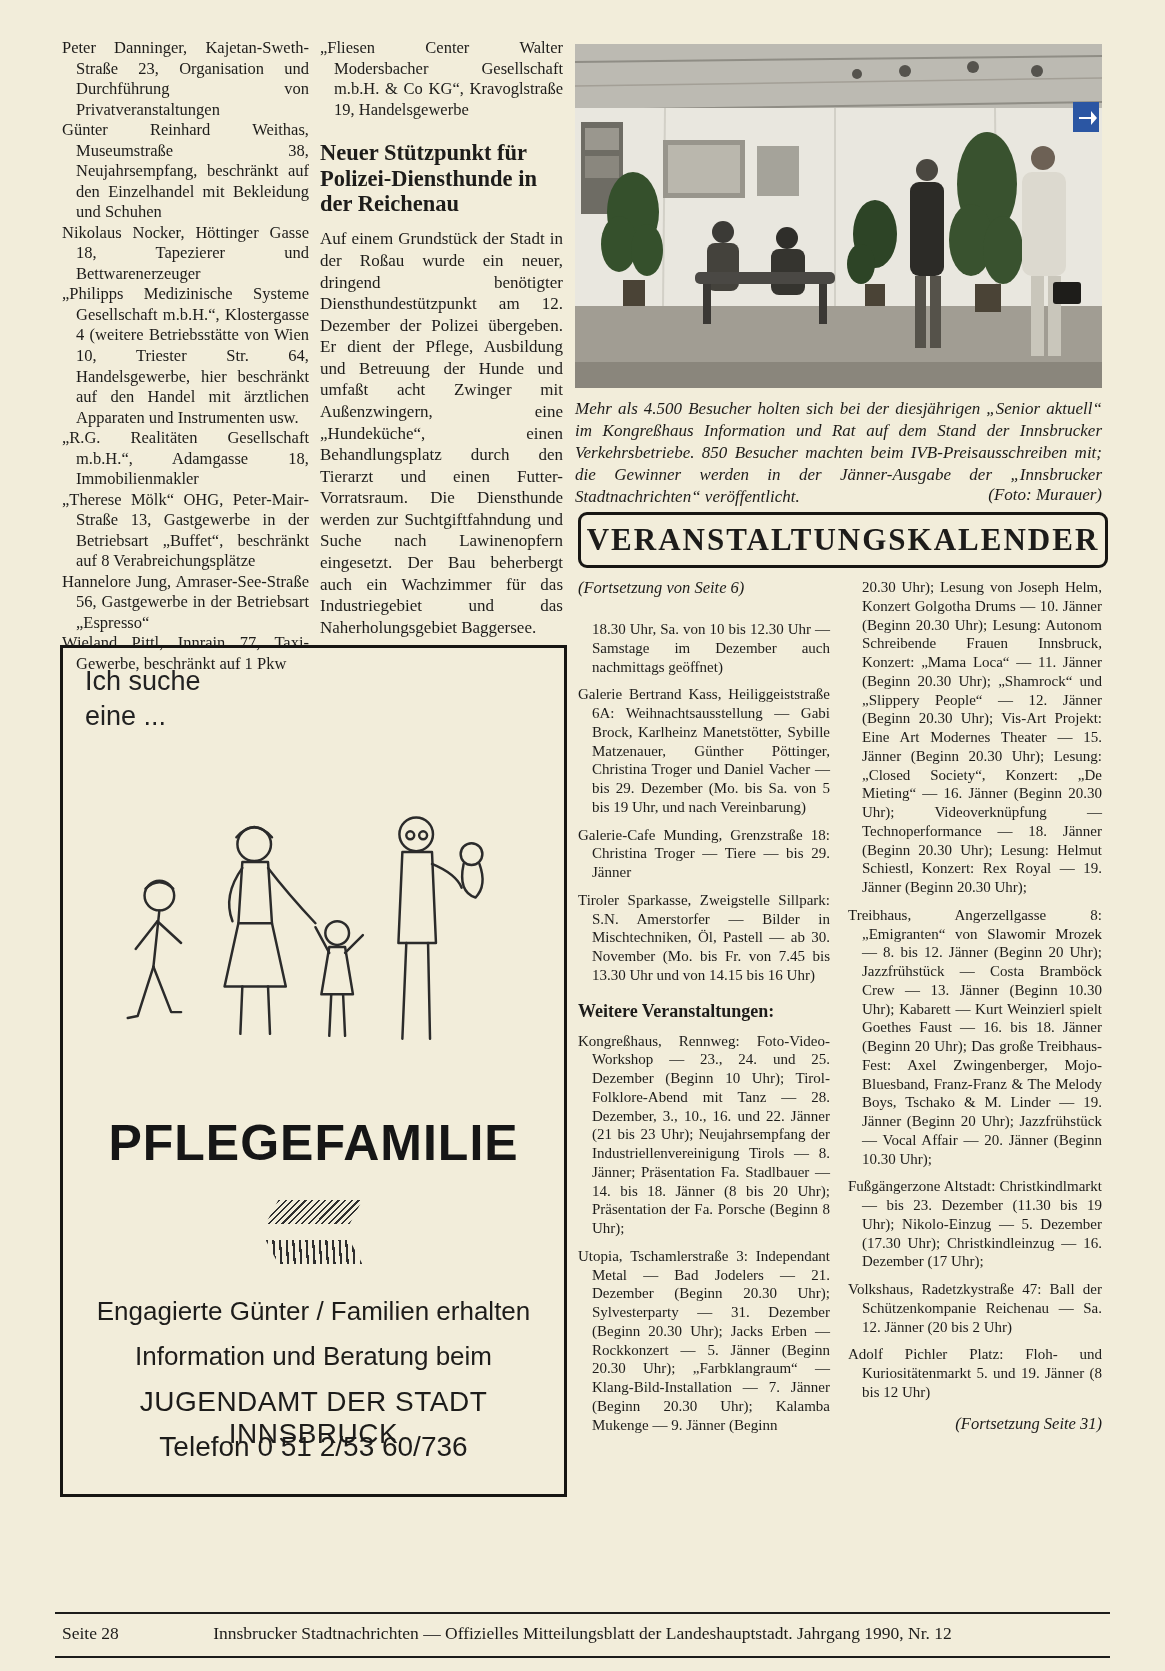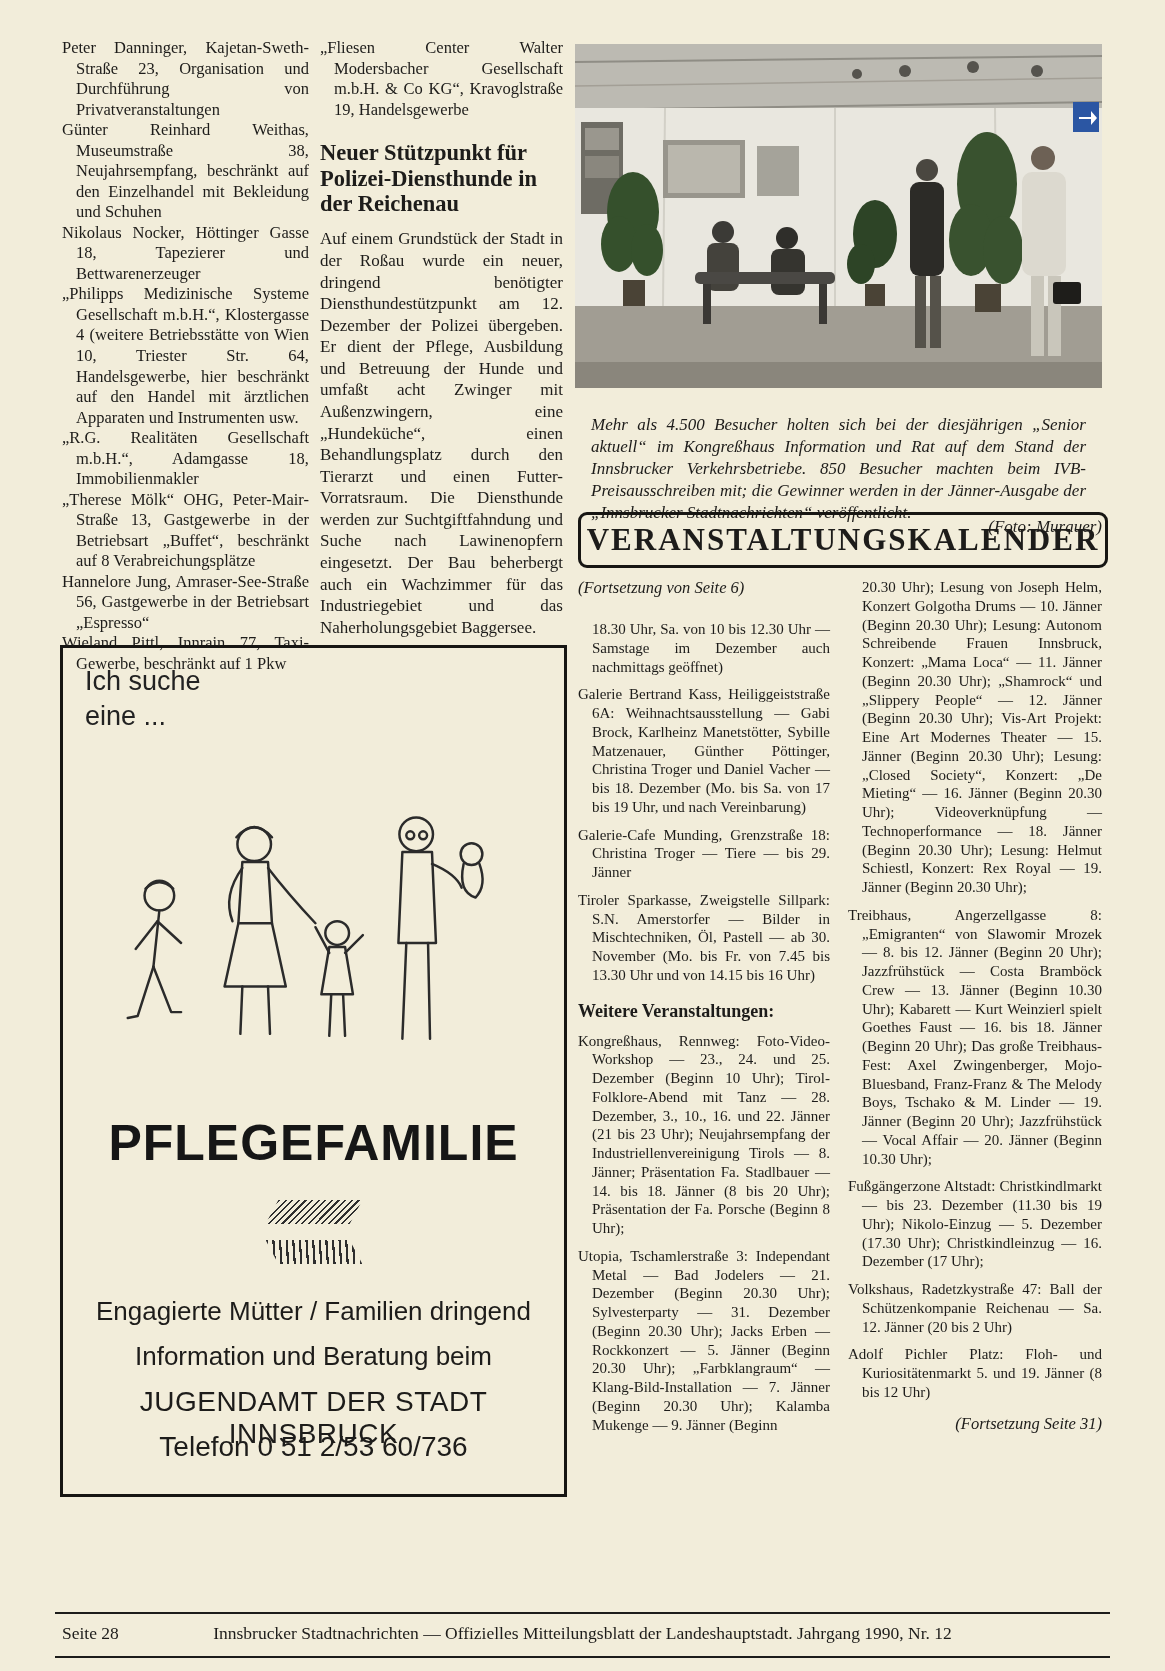--- a/index.html
+++ b/index.html
@@ -12,21 +12,21 @@
   .col2{left:320px;top:38px;width:243px}
   .entry{font-size:16.5px;line-height:1.245;text-align:justify;margin:0}
   .hang{text-indent:-14px;padding-left:14px}
 
   .article-title{font-size:22.5px;line-height:1.13;font-weight:700;margin:20px 0 12px 0}
   .article-body{font-size:17px;line-height:1.27;text-align:justify;margin:0}
 
   
   .photo{left:575px;top:44px;width:527px;height:344px;margin:0;overflow:hidden;background:#d8d6cd}
   .caption{left:575px;top:398px;width:527px;font-style:italic;font-size:17px;line-height:1.3}
-  .caption-text{text-align:justify;margin:16px}
+  .caption-text{text-align:justify;margin:0}
   .credit{position:absolute;right:0;bottom:2px;white-space:nowrap}
 
   
   .kal-box{left:578px;top:512px;width:524px;height:50px;border:3px solid #171613;border-radius:9px;
            display:flex;align-items:center;justify-content:center;
            font-weight:700;font-size:31px;letter-spacing:2px}
   .kal-left{left:578px;top:578px;width:252px}
   .kal-right{left:848px;top:578px;width:254px}
   .kal-note{font-style:italic;font-size:16.5px;margin:0 0 22px 0}
   .kentry{font-size:15px;line-height:1.25;text-align:justify;margin:0 0 9px 0}
@@ -160,21 +160,21 @@
   <span class="credit">(Foto: Murauer)</span>
 </div>
 
 <div class="abs kal-box">
   <span>VERANSTALTUNGSKALENDER</span>
 </div>
 
 <section class="abs kal-left">
   <p class="kal-note">(Fortsetzung von Seite 6)</p>
   <p class="kentry cont">18.30 Uhr, Sa. von 10 bis 12.30 Uhr — Samstage im Dezember auch nachmittags geöffnet)</p>
-  <p class="kentry hang">Galerie Bertrand Kass, Heiliggeiststraße 6A: Weihnachtsausstellung — Gabi Brock, Karlheinz Manetstötter, Sybille Matzenauer, Günther Pöttinger, Christina Troger und Daniel Vacher — bis 18. Dezember (Mo. bis Sa. von 17 bis 19 Uhr, und nach Vereinbarung)</p>
+  <p class="kentry hang">Galerie Bertrand Kass, Heiliggeiststraße 6A: Weihnachtsausstellung — Gabi Brock, Karlheinz Manetstötter, Sybille Matzenauer, Günther Pöttinger, Christina Troger und Daniel Vacher — bis 29. Dezember (Mo. bis Sa. von 5 bis 19 Uhr, und nach Vereinbarung)</p>
   <p class="kentry hang">Galerie-Cafe Munding, Grenzstraße 18: Christina Troger — Tiere — bis 29. Jänner</p>
   <p class="kentry hang">Tiroler Sparkasse, Zweigstelle Sillpark: S.N. Amerstorfer — Bilder in Mischtechniken, Öl, Pastell — ab 30. November (Mo. bis Fr. von 7.45 bis 13.30 Uhr und von 14.15 bis 16 Uhr)</p>
   <h3 class="kal-sub">Weitere Veranstaltungen:</h3>
   <p class="kentry hang">Kongreßhaus, Rennweg: Foto-Video-Workshop — 23., 24. und 25. Dezember (Beginn 10 Uhr); Tirol-Folklore-Abend mit Tanz — 28. Dezember, 3., 10., 16. und 22. Jänner (21 bis 23 Uhr); Neujahrsempfang der Industriellenvereinigung Tirols — 8. Jänner; Präsentation Fa. Stadlbauer — 14. bis 18. Jänner (8 bis 20 Uhr); Präsentation der Fa. Porsche (Beginn 8 Uhr);</p>
   <p class="kentry hang">Utopia, Tschamlerstraße 3: Independant Metal — Bad Jodelers — 21. Dezember (Beginn 20.30 Uhr); Sylvesterparty — 31. Dezember (Beginn 20.30 Uhr); Jacks Erben — Rockkonzert — 5. Jänner (Beginn 20.30 Uhr); „Farbklangraum“ — Klang-Bild-Installation — 7. Jänner (Beginn 20.30 Uhr); Kalamba Mukenge — 9. Jänner (Beginn</p>
 </section>
 
 <section class="abs kal-right">
   <p class="kentry cont">20.30 Uhr); Lesung von Joseph Helm, Konzert Golgotha Drums — 10. Jänner (Beginn 20.30 Uhr); Lesung: Autonom Schreibende Frauen Innsbruck, Konzert: „Mama Loca“ — 11. Jänner (Beginn 20.30 Uhr); „Shamrock“ und „Slippery People“ — 12. Jänner (Beginn 20.30 Uhr); Vis-Art Projekt: Eine Art Modernes Theater — 15. Jänner (Beginn 20.30 Uhr); Lesung: „Closed Society“, Konzert: „De Mieting“ — 16. Jänner (Beginn 20.30 Uhr); Videoverknüpfung — Technoperformance — 18. Jänner (Beginn 20.30 Uhr); Lesung: Helmut Schiestl, Konzert: Rex Royal — 19. Jänner (Beginn 20.30 Uhr);</p>
   <p class="kentry hang">Treibhaus, Angerzellgasse 8: „Emigranten“ von Slawomir Mrozek — 8. bis 12. Jänner (Beginn 20 Uhr); Jazzfrühstück — Costa Bramböck Crew — 13. Jänner (Beginn 10.30 Uhr); Kabarett — Kurt Weinzierl spielt Goethes Faust — 16. bis 18. Jänner (Beginn 20 Uhr); Das große Treibhaus-Fest: Axel Zwingenberger, Mojo-Bluesband, Franz-Franz &amp; The Melody Boys, Tschako &amp; M. Linder — 19. Jänner (Beginn 20 Uhr); Jazzfrühstück — Vocal Affair — 20. Jänner (Beginn 10.30 Uhr);</p>
@@ -233,21 +233,21 @@
     </g>
     <g>
       <circle cx="388" cy="158" r="11"></circle>
       <path d="M380 168 Q374 196 392 202 Q404 190 396 168"></path>
     </g>
   </svg>
 
   <div class="ad-headline">PFLEGEFAMILIE</div>
   <div class="hatch hatch1"></div>
   <div class="hatch hatch2"></div>
-  <div class="ad-line l1">Engagierte Mütter / Familien dringend</div>
+  <div class="ad-line l1">Engagierte Günter / Familien erhalten</div>
   <div class="ad-line l3">JUGENDAMT DER STADT INNSBRUCK</div>
   <div class="ad-line l2">Information und Beratung beim</div>
   <div class="ad-line l4">Telefon 0 51 2/53 60/736</div>
 </div>
 
 <footer class="abs footer">
   <span class="page-num">Seite 28</span>
   <span class="masthead">Innsbrucker Stadtnachrichten — Offizielles Mitteilungsblatt der Landeshauptstadt. Jahrgang 1990, Nr. 12</span>
 </footer>
 

